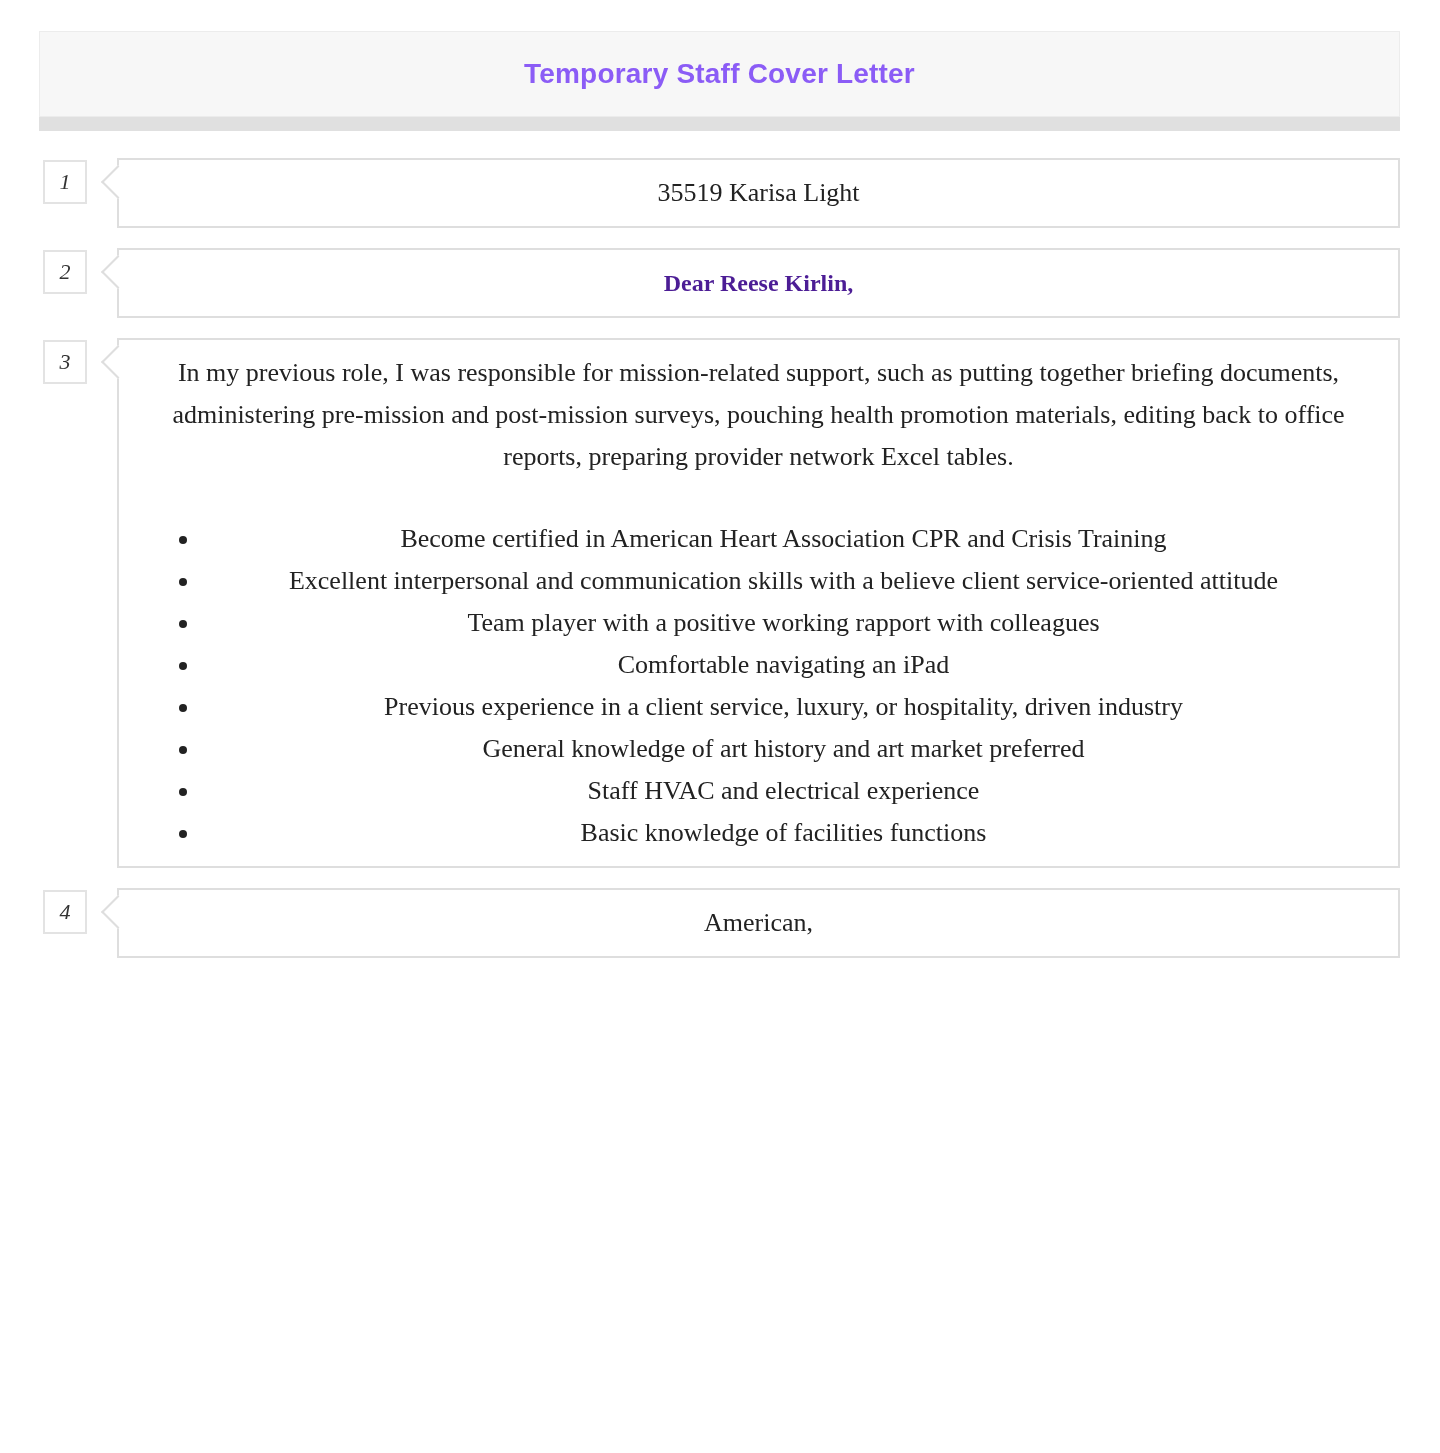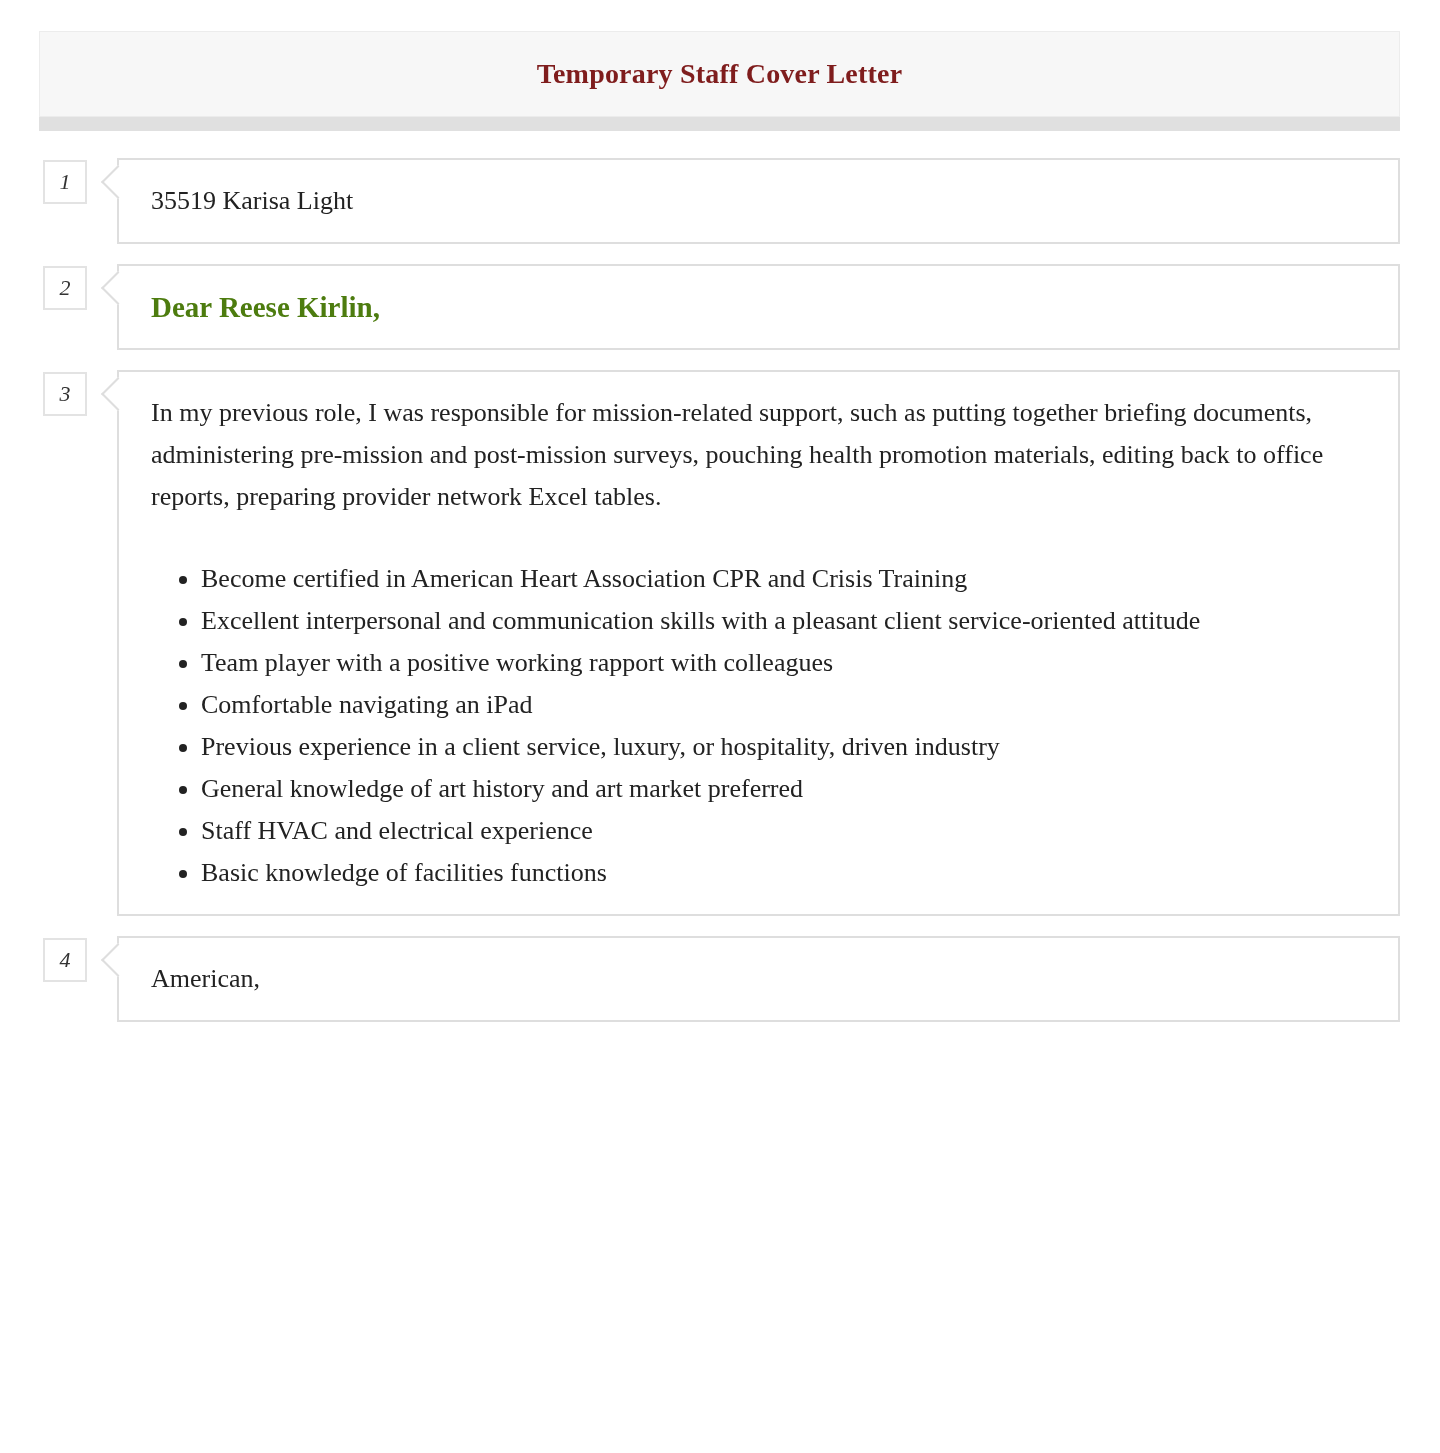--- a/index.html
+++ b/index.html
@@ -18,24 +18,24 @@
   .page-header {
     margin: 31px 40px 0 39px;
     height: 84px;
     background: #f7f7f7;
     border: 1px solid #ececec;
     display: flex;
     align-items: center;
     justify-content: center;
   }
   .page-title {
-    font-family: Liberation Serif, serif;
+    font-family: Liberation Sans, sans-serif;
     font-weight: bold;
     font-size: 28px;
-    color: #7f1d1d;
+    color: #8b5cf6;
     letter-spacing: 0.2px;
   }
   .header-shadow {
     margin: 0 40px 27px 39px;
     height: 14px;
     background: #e0e0e0;
   }
 
   
   .section-row {
@@ -56,45 +56,46 @@
     justify-content: center;
     font-style: italic;
     font-size: 22px;
     color: #333333;
   }
   .bubble {
     position: relative;
     flex: 1 1 auto;
     background: #ffffff;
     border: 2px solid #dedede;
-    padding: 20px 32px;
+    padding: 12px 32px;
     font-size: 26px;
     line-height: 42px;
+    text-align: center;
   }
   .notch {
     position: absolute;
     left: -13px;
     top: 10px;
     width: 22px;
     height: 22px;
     background: #ffffff;
     border-left: 2px solid #dedede;
     border-bottom: 2px solid #dedede;
     transform: rotate(45deg);
   }
   .bubble p {
     margin: 0;
   }
   .bubble p + p {
     margin-top: 40px;
   }
   .bold-line {
     font-weight: bold;
-    font-size: 29px;
-    color: #4d7c0f;
+    font-size: 24px;
+    color: #4c1d95;
   }
   .bullet-list {
     margin: 40px 0 0 0;
     padding-left: 50px;
   }
   .bullet-list li {
     line-height: 42px;
   }
   .addr-line {
     line-height: 42px;
@@ -124,21 +125,21 @@
   </div>
 </div>
 
 <div class="section-row">
   <div class="badge">3</div>
   <div class="bubble">
     <div class="notch"></div>
     <p>In my previous role, I was responsible for mission-related support, such as putting together briefing documents, administering pre-mission and post-mission surveys, pouching health promotion materials, editing back to office reports, preparing provider network Excel tables.</p>
     <ul class="bullet-list">
       <li>Become certified in American Heart Association CPR and Crisis Training</li>
-      <li>Excellent interpersonal and communication skills with a pleasant client service-oriented attitude</li>
+      <li>Excellent interpersonal and communication skills with a believe client service-oriented attitude</li>
       <li>Team player with a positive working rapport with colleagues</li>
       <li>Comfortable navigating an iPad</li>
       <li>Previous experience in a client service, luxury, or hospitality, driven industry</li>
       <li>General knowledge of art history and art market preferred</li>
       <li>Staff HVAC and electrical experience</li>
       <li>Basic knowledge of facilities functions</li>
     </ul>
   </div>
 </div>
 

